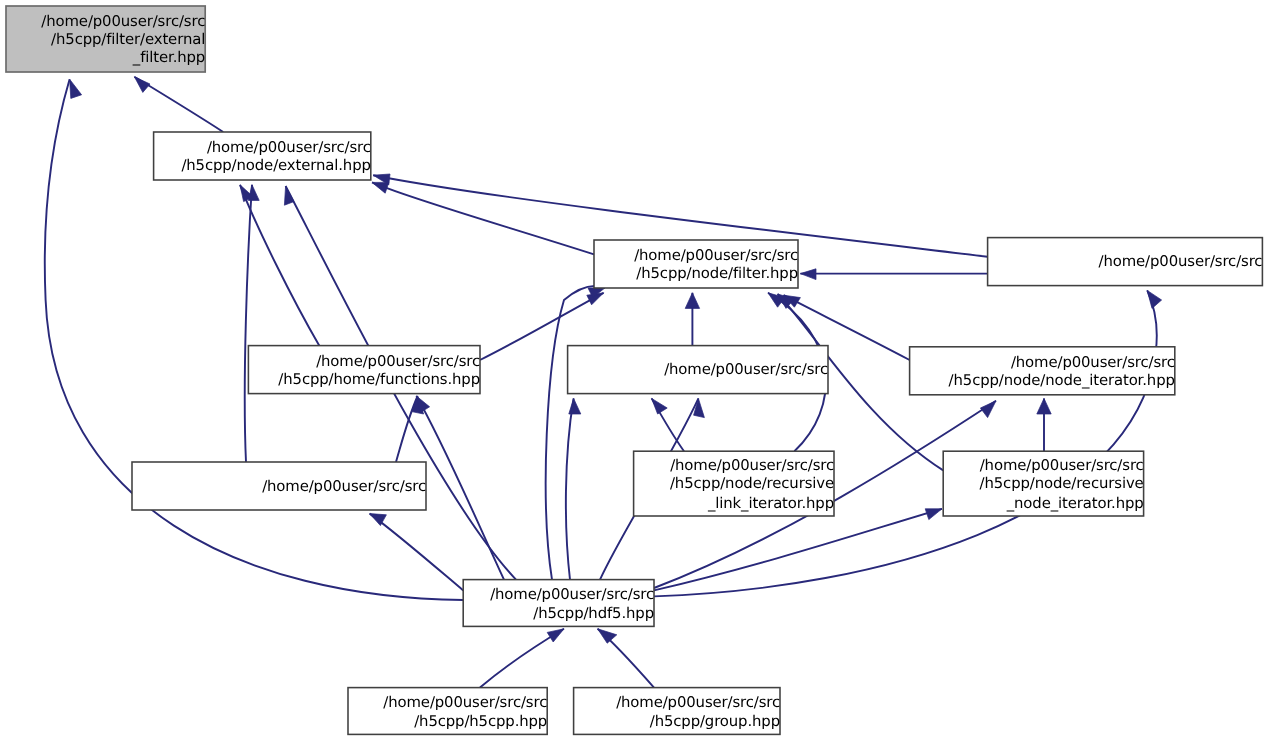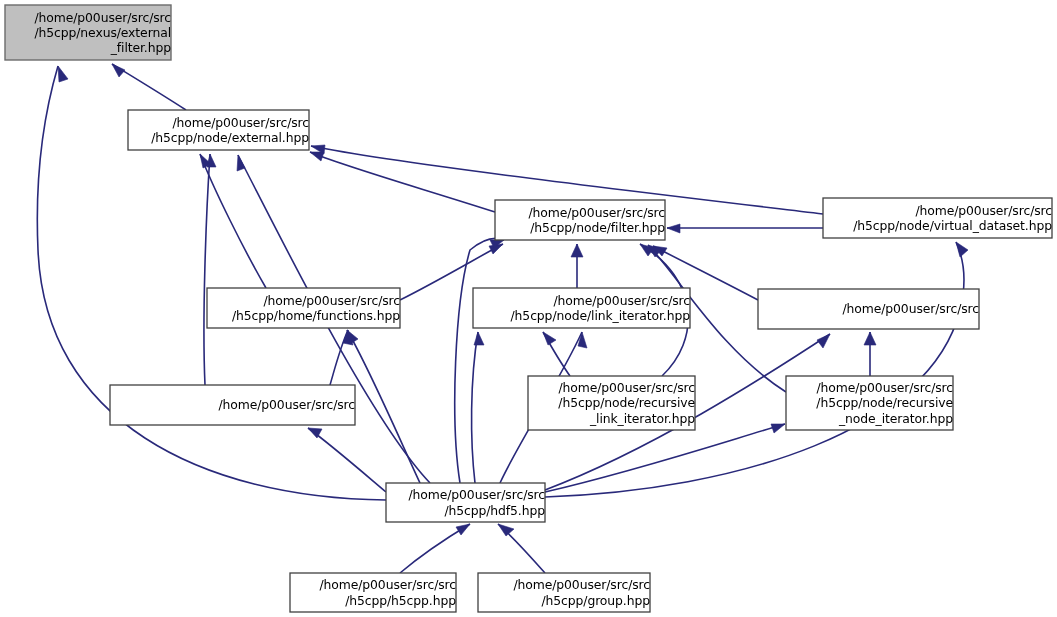--- a/index.html
+++ b/index.html
@@ -179,27 +179,27 @@
         <rect class="node-box" x="758" y="289" width="221" height="40"></rect>
         <rect class="node-box" x="110" y="385" width="245" height="40"></rect>
         <rect class="node-box" x="528" y="376" width="167" height="54"></rect>
         <rect class="node-box" x="786" y="376" width="167" height="54"></rect>
         <rect class="node-box" x="386" y="483" width="159" height="39"></rect>
         <rect class="node-box" x="290" y="573" width="166" height="39"></rect>
         <rect class="node-box" x="478" y="573" width="172" height="39"></rect>
       </g>
   </svg>
   <div id="label-layer">
-      <div class="node-label" style="left: 5px; top: 5px; width: 166px; height: 55px;"><span>/home/p00user/src/src</span><span>/h5cpp/nexus/external</span><span>_filter.hpp</span></div>
+      <div class="node-label" style="left: 5px; top: 5px; width: 166px; height: 55px;"><span>/home/p00user/src/src</span><span>/h5cpp/filter/external</span><span>_filter.hpp</span></div>
       <div class="node-label" style="left: 128px; top: 110px; width: 181px; height: 40px;"><span>/home/p00user/src/src</span><span>/h5cpp/node/external.hpp</span></div>
       <div class="node-label" style="left: 495px; top: 200px; width: 170px; height: 40px;"><span>/home/p00user/src/src</span><span>/h5cpp/node/filter.hpp</span></div>
-      <div class="node-label" style="left: 823px; top: 198px; width: 229px; height: 40px;"><span>/home/p00user/src/src</span><span>/h5cpp/node/virtual_dataset.hpp</span></div>
+      <div class="node-label" style="left: 823px; top: 198px; width: 229px; height: 40px;"><span>/home/p00user/src/src</span></div>
       <div class="node-label" style="left: 207px; top: 288px; width: 193px; height: 40px;"><span>/home/p00user/src/src</span><span>/h5cpp/home/functions.hpp</span></div>
-      <div class="node-label" style="left: 473px; top: 288px; width: 217px; height: 40px;"><span>/home/p00user/src/src</span><span>/h5cpp/node/link_iterator.hpp</span></div>
-      <div class="node-label" style="left: 758px; top: 289px; width: 221px; height: 40px;"><span>/home/p00user/src/src</span></div>
+      <div class="node-label" style="left: 473px; top: 288px; width: 217px; height: 40px;"><span>/home/p00user/src/src</span></div>
+      <div class="node-label" style="left: 758px; top: 289px; width: 221px; height: 40px;"><span>/home/p00user/src/src</span><span>/h5cpp/node/node_iterator.hpp</span></div>
       <div class="node-label" style="left: 110px; top: 385px; width: 245px; height: 40px;"><span>/home/p00user/src/src</span></div>
       <div class="node-label" style="left: 528px; top: 376px; width: 167px; height: 54px;"><span>/home/p00user/src/src</span><span>/h5cpp/node/recursive</span><span>_link_iterator.hpp</span></div>
       <div class="node-label" style="left: 786px; top: 376px; width: 167px; height: 54px;"><span>/home/p00user/src/src</span><span>/h5cpp/node/recursive</span><span>_node_iterator.hpp</span></div>
       <div class="node-label" style="left: 386px; top: 483px; width: 159px; height: 39px;"><span>/home/p00user/src/src</span><span>/h5cpp/hdf5.hpp</span></div>
       <div class="node-label" style="left: 290px; top: 573px; width: 166px; height: 39px;"><span>/home/p00user/src/src</span><span>/h5cpp/h5cpp.hpp</span></div>
       <div class="node-label" style="left: 478px; top: 573px; width: 172px; height: 39px;"><span>/home/p00user/src/src</span><span>/h5cpp/group.hpp</span></div>
     </div>
 </div>
 
 </body></html>

